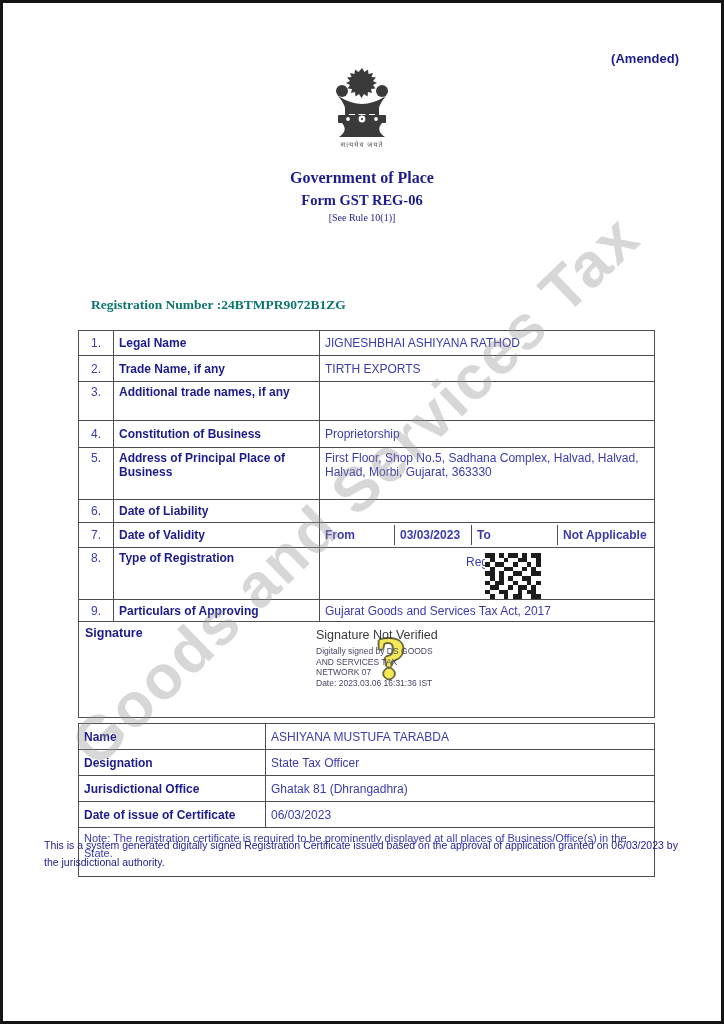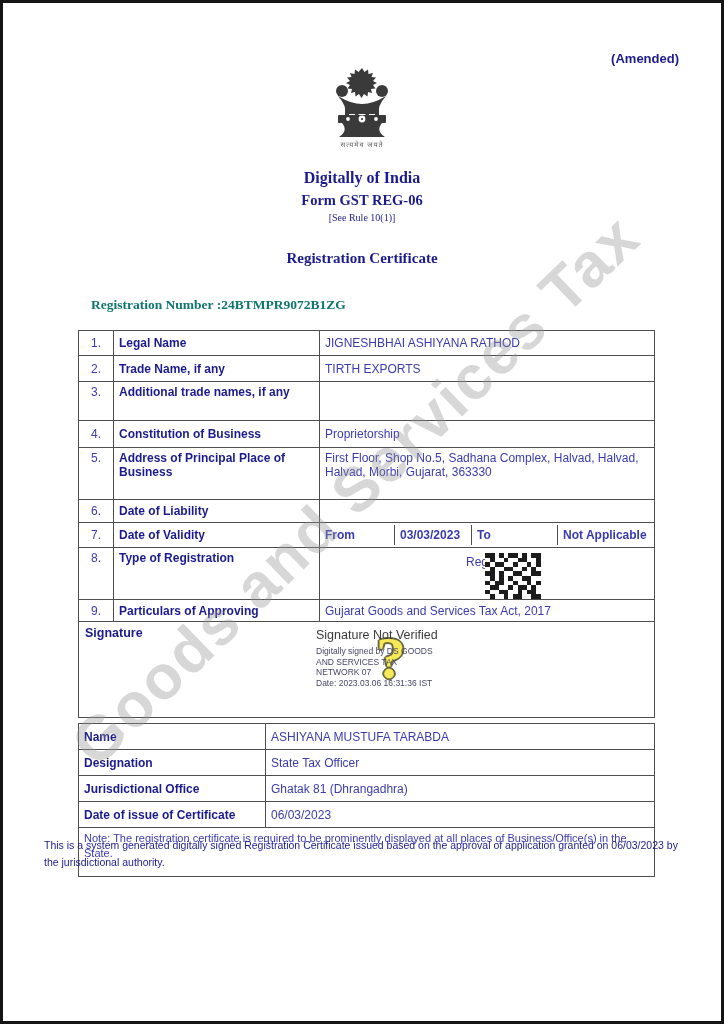--- a/index.html
+++ b/index.html
@@ -88,24 +88,23 @@
         <circle cx="29" cy="52" r="3.4" fill="#ffffff"></circle>
         <circle cx="29" cy="52" r="1.1" fill="#3a3a3a"></circle>
         <circle cx="15" cy="52" r="1.9" fill="#ffffff"></circle>
         <circle cx="43" cy="52" r="1.9" fill="#ffffff"></circle>
         <path d="M9 56 C13 61 13 65 6 70 H52 C45 65 45 61 49 56 Z"></path>
       </g>
     </svg>
     <div class="motto">सत्यमेव जयते</div>
   </div>
 
-  <div class="ctr t1">Digitally of India</div>
+  <div class="ctr t1">Government of Place</div>
   <div class="ctr t2">Form GST REG-06</div>
   <div class="ctr t3">[See Rule 10(1)]</div>
-  <div class="ctr t4">Registration Certificate</div>
   <div class="regnum">Registration Number :24BTMPR9072B1ZG</div>
 
   <table class="main-table">
     <colgroup>
         <col style="width:35px">
         <col style="width:206px">
         <col style="width:335px">
       </colgroup>
     <tbody>
         <tr style="height:25px">

